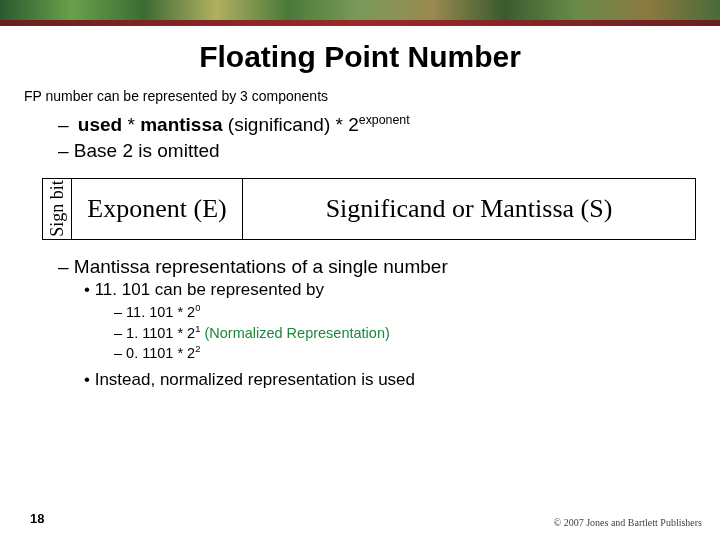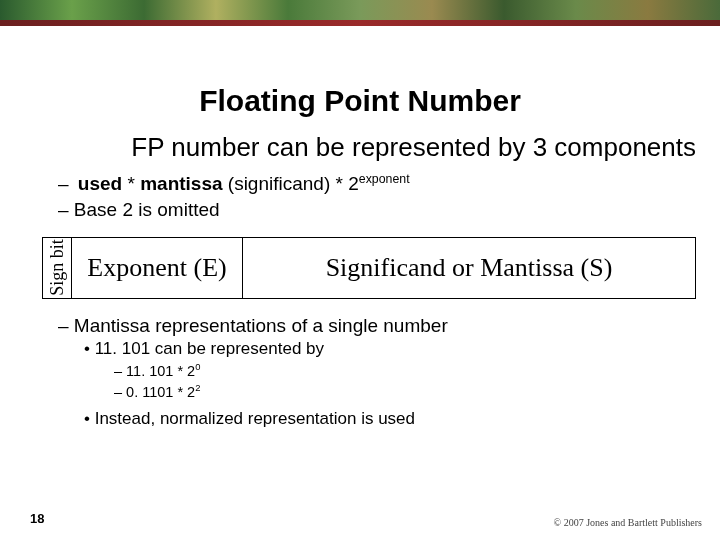--- a/index.html
+++ b/index.html
@@ -24,33 +24,31 @@
   .topbar::after {
     content: "";
     display: block;
     position: absolute;
     left: 0; right: 0; bottom: -6px;
     height: 6px;
     background: linear-gradient(to right, #6b1f1f, #9a2a2a, #6b1f1f);
   }
   .slide {
     padding: 14px 24px 0 24px;
-    margin-top: 44px;
   }
   h1.title {
     font-size: 30px;
     font-weight: bold;
     margin: 6px 0 14px 0;
     text-align: center;
     color: #000;
   }
   .main-line {
-    font-size: 26px;
+    font-size: 14px;
     margin: 6px 0 8px 0;
-    text-align: right;
   }
   .b1 {
     margin-left: 34px;
     font-size: 19px;
     line-height: 1.35;
   }
   .b1 .dash { margin-right: 4px; }
   .bold { font-weight: bold; }
   sup { font-size: 0.65em; vertical-align: super; text-align: center; }
 
@@ -131,20 +129,23 @@
   </div>
 
   <div class="b1">– Mantissa representations of a single number</div>
 
   <div class="b2">• 11. 101 can be represented by</div>
 
   <div class="b3">
     <span>– 11. 101 * 2</span><sup>0</sup><span></span>
   </div>
   <div class="b3">
+    <span>– 1. 1101 * 2</span><sup>1</sup><span class="norm">  (Normalized Representation)</span>
+  </div>
+  <div class="b3">
     <span>– 0. 1101 * 2</span><sup>2</sup><span></span>
   </div>
 
   <div class="b2" style="margin-top:6px">• Instead, normalized representation is used</div>
 
 </div>
 
 <div class="pagenum">18</div>
 <div class="copyright">© 2007 Jones and Bartlett Publishers</div>
 

